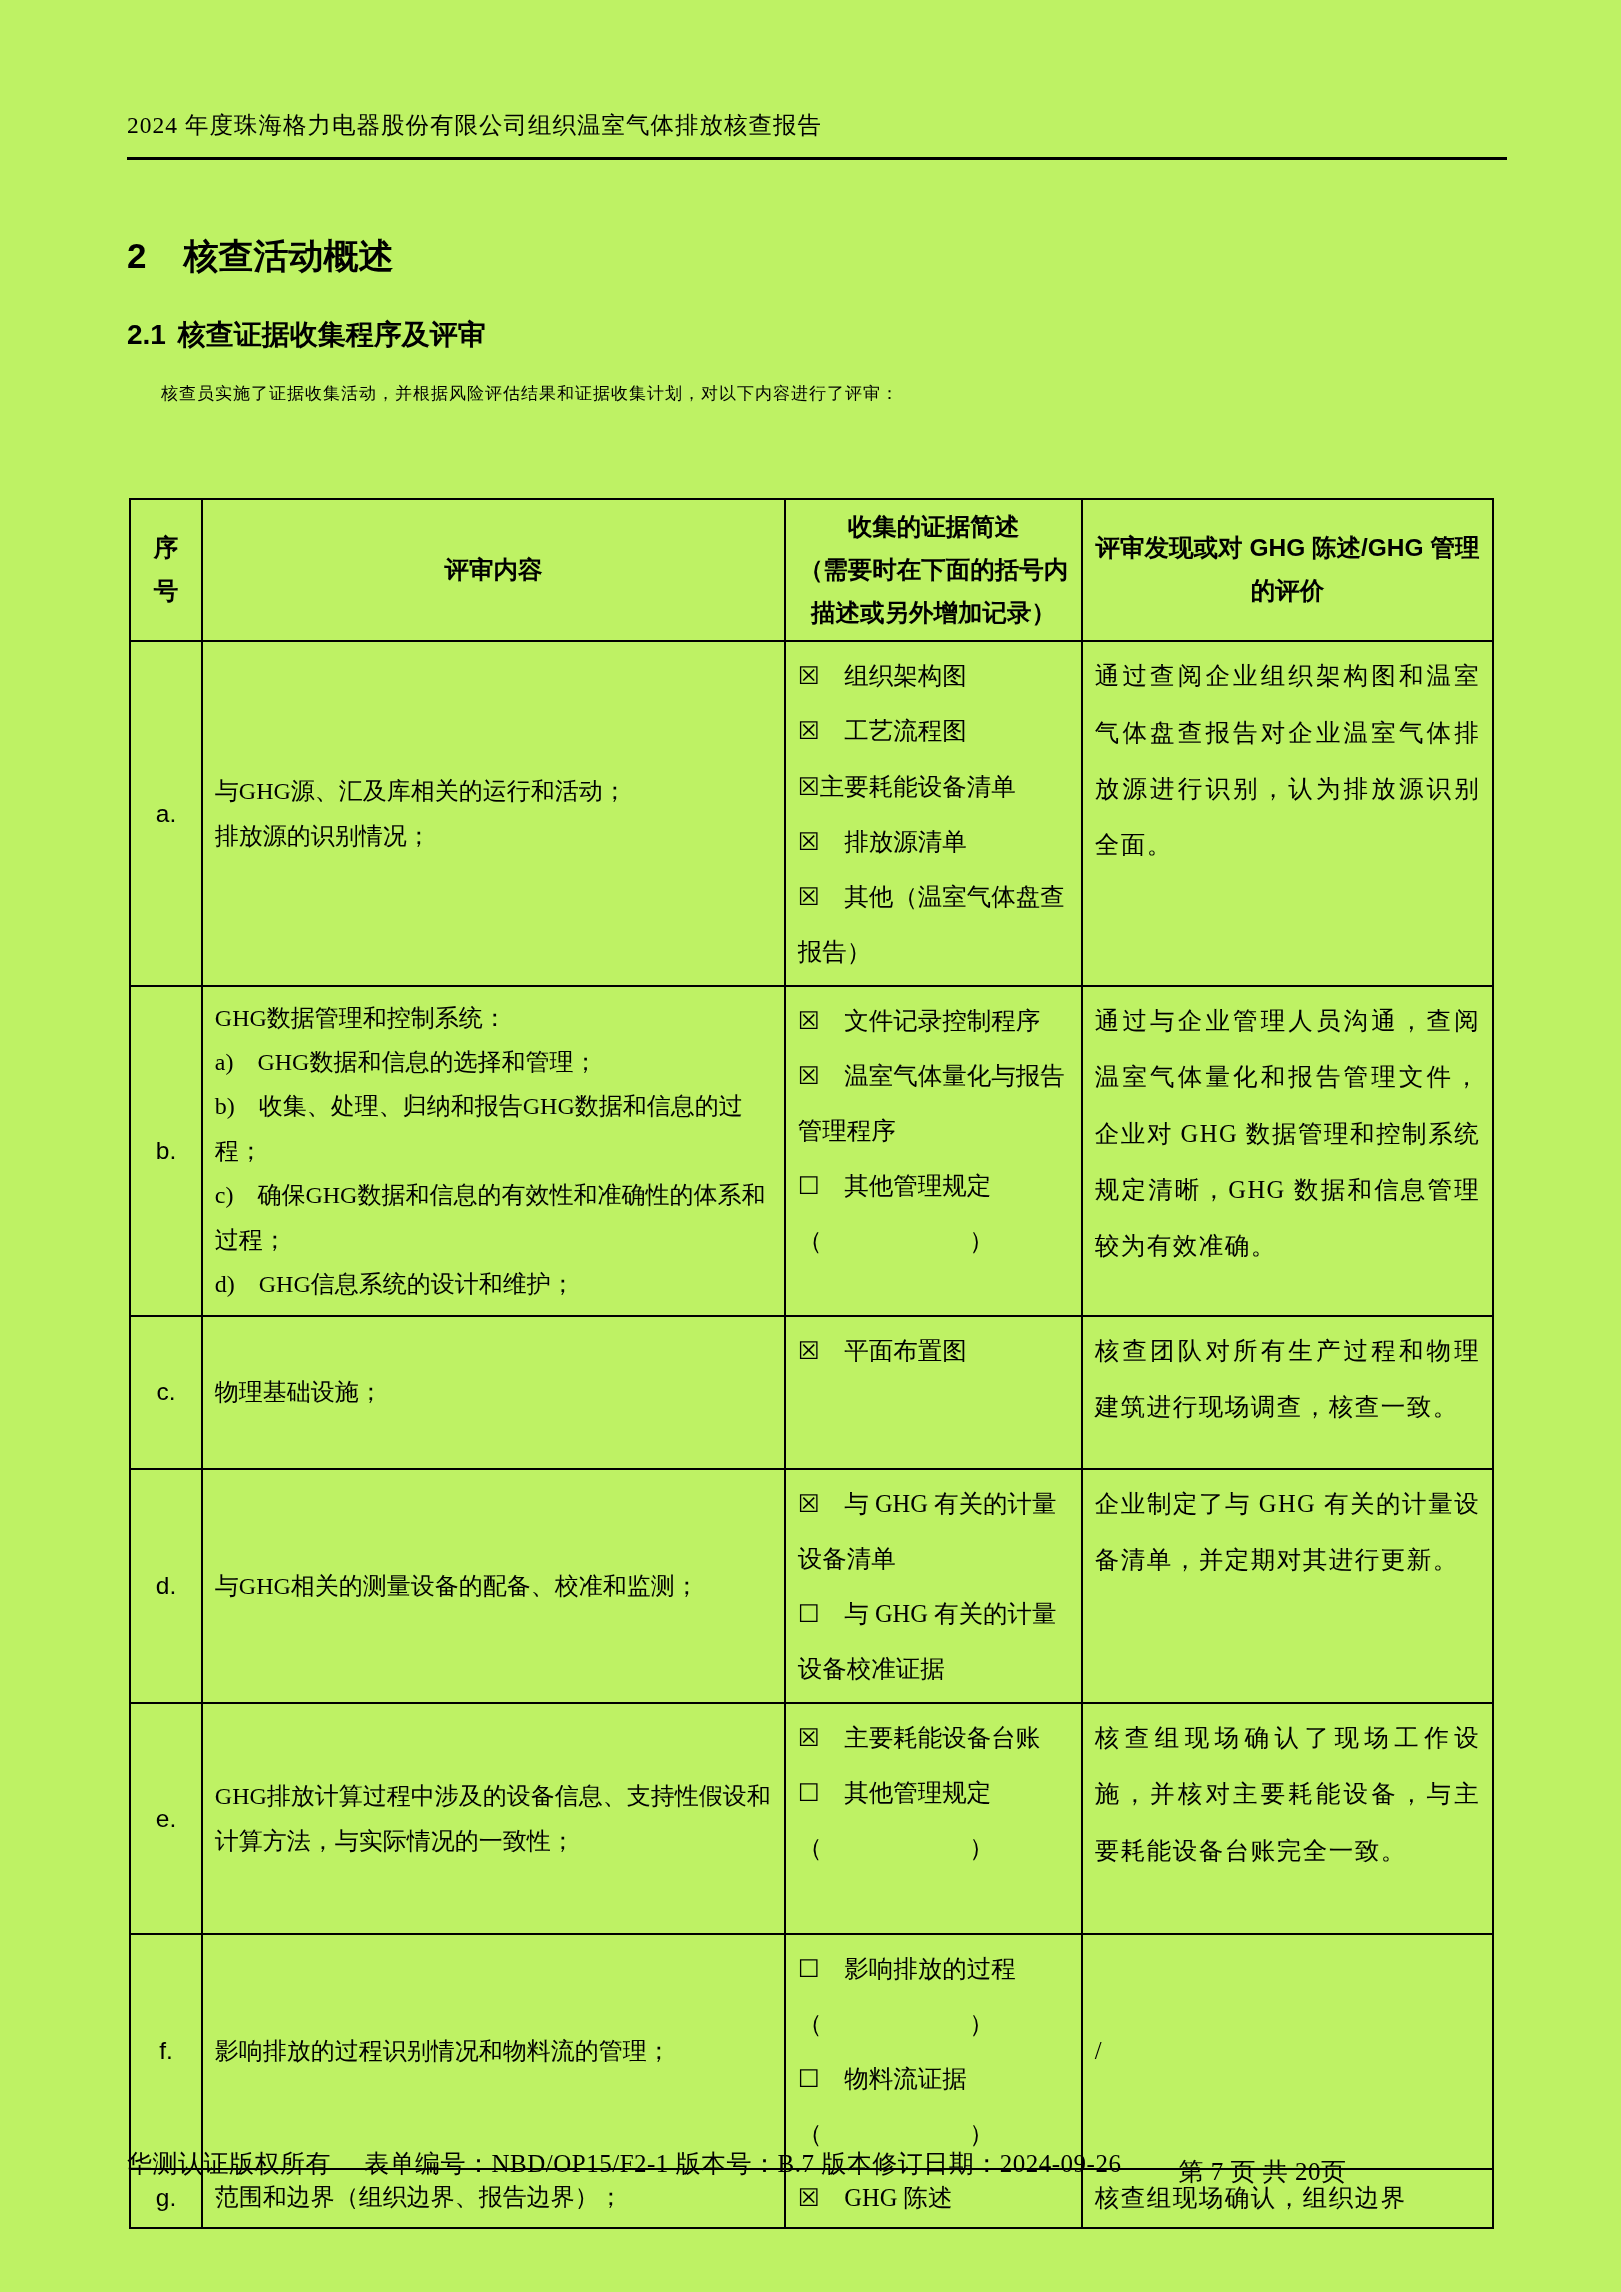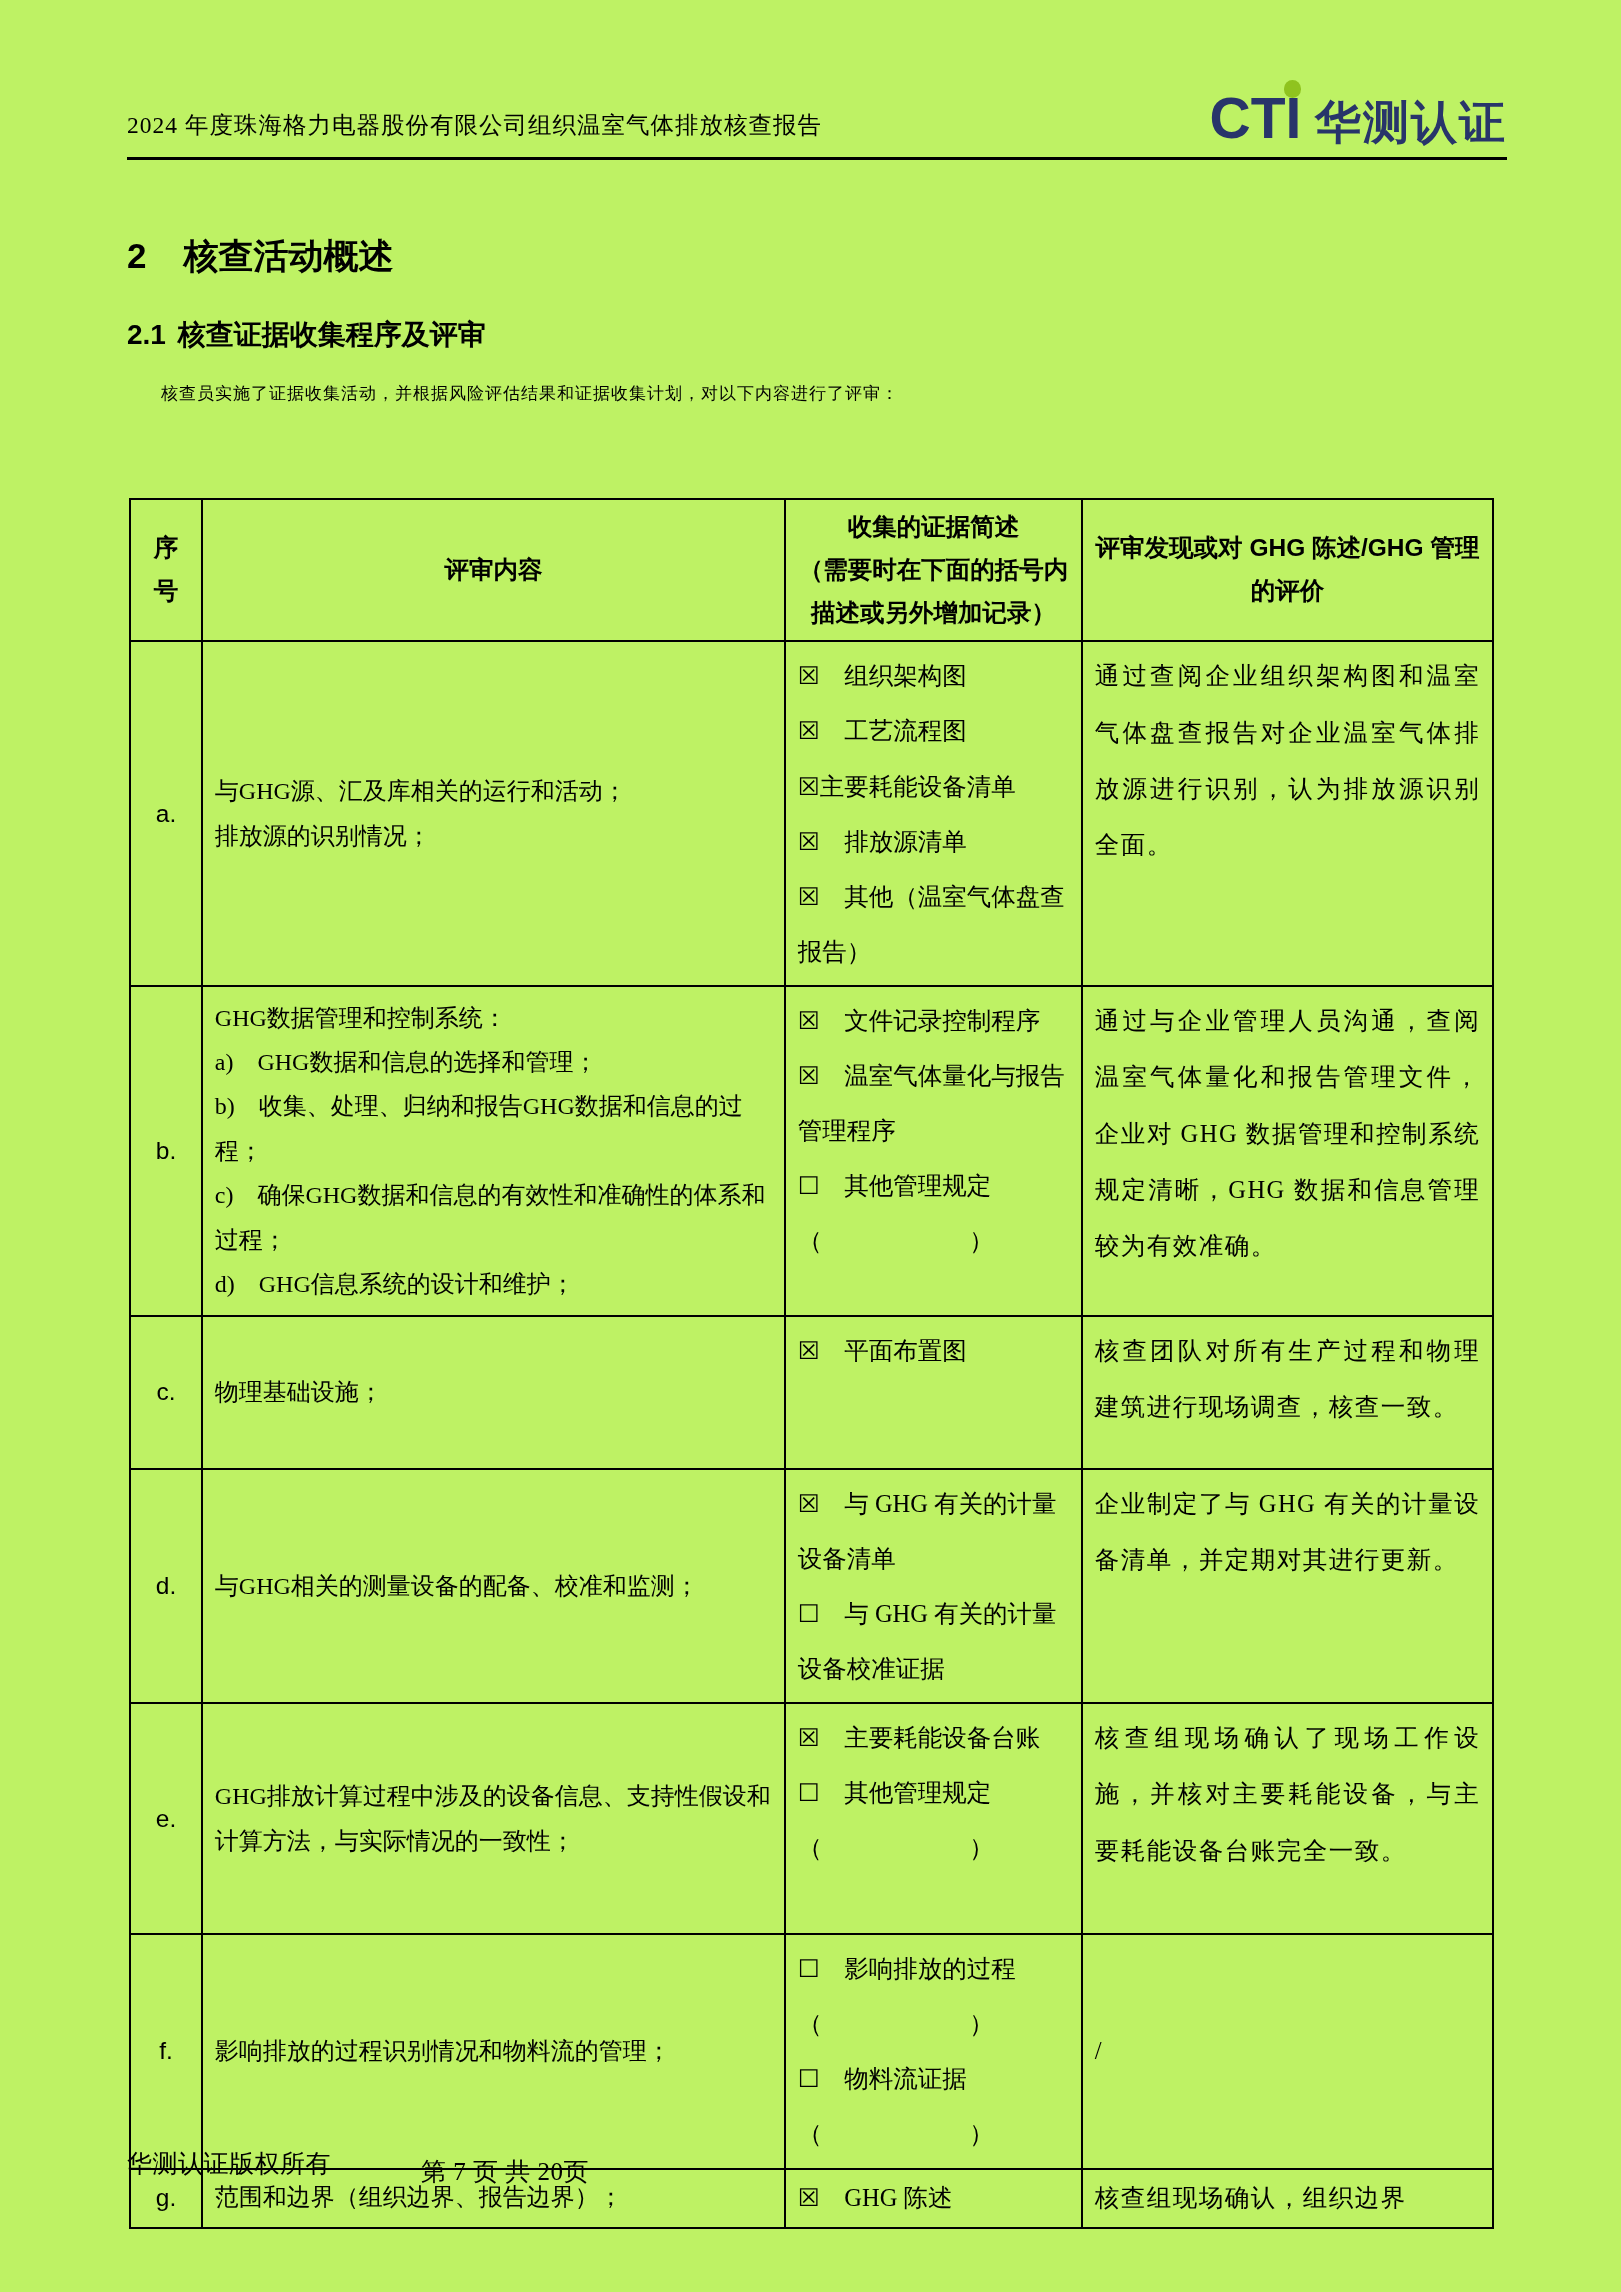--- a/index.html
+++ b/index.html
@@ -95,24 +95,20 @@
   .footer .f-copyright{margin-right:33px;}
   .footer .f-pages{margin-left:57px;margin-top:16px;}
 </style>
 </head>
 <body>
 
 <div class="page">
 
   <div class="header">
     <div class="header-title">2024 年度珠海格力电器股份有限公司组织温室气体排放核查报告</div>
-    <div class="logo">
-      <span class="logo-latin"><span>CTI</span><span class="logo-dot"></span></span>
-      <span class="logo-cn">华测认证</span>
-    </div>
   </div>
   <hr class="header-rule">
 
   <div class="h1">
     <span class="sec-no">2</span><span>核查活动概述</span>
   </div>
 
   <div class="h2">
     <span class="sec-no">2.1</span><span>核查证据收集程序及评审</span>
   </div>
@@ -231,17 +227,18 @@
               <span class="cell-line">☒　GHG 陈述</span>
             </td>
           <td class="finding">核查组现场确认，组织边界</td>
         </tr>
       </tbody>
     </table>
   </div>
 
   <div class="footer">
     <span class="f-copyright">华测认证版权所有</span>
+    <span class="f-form">表单编号：NBD/OP15/F2-1 版本号：B.7 版本修订日期：2024-09-26</span>
     <span class="f-pages">第 7 页 共 20页</span>
   </div>
 
 </div>
 
 
 </body></html>

